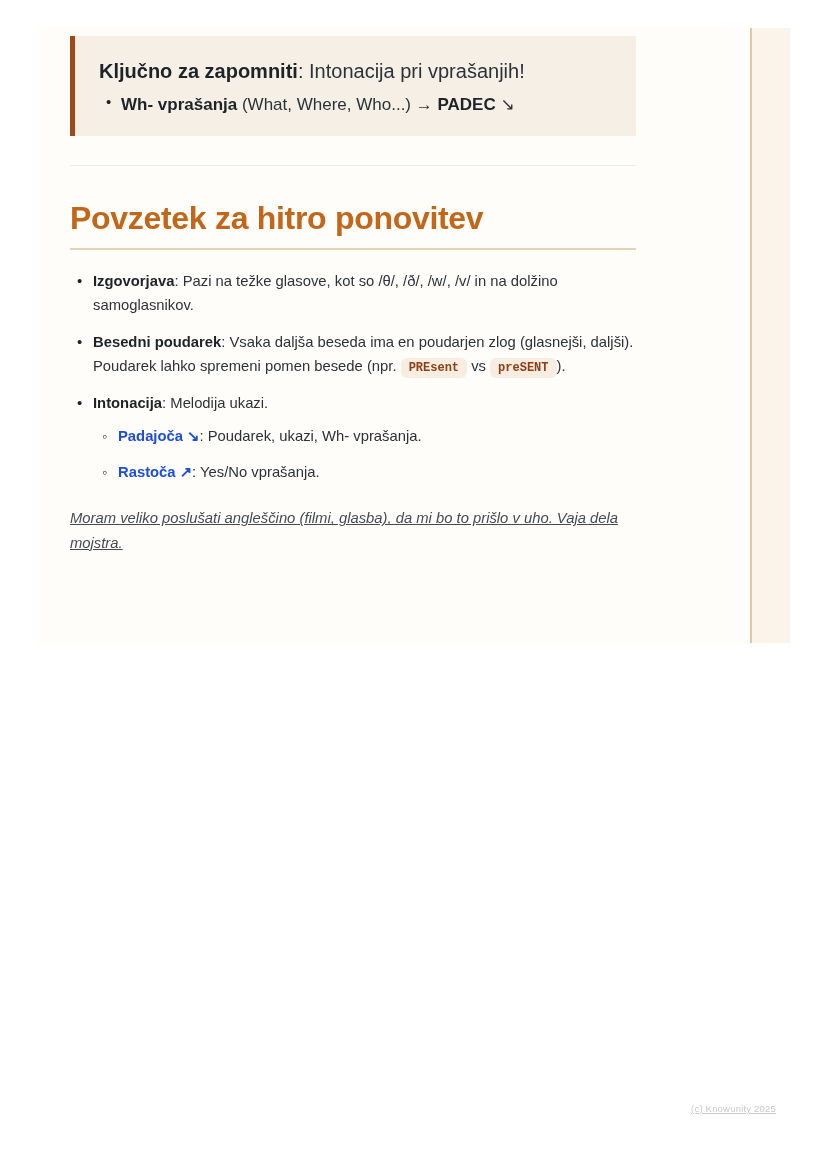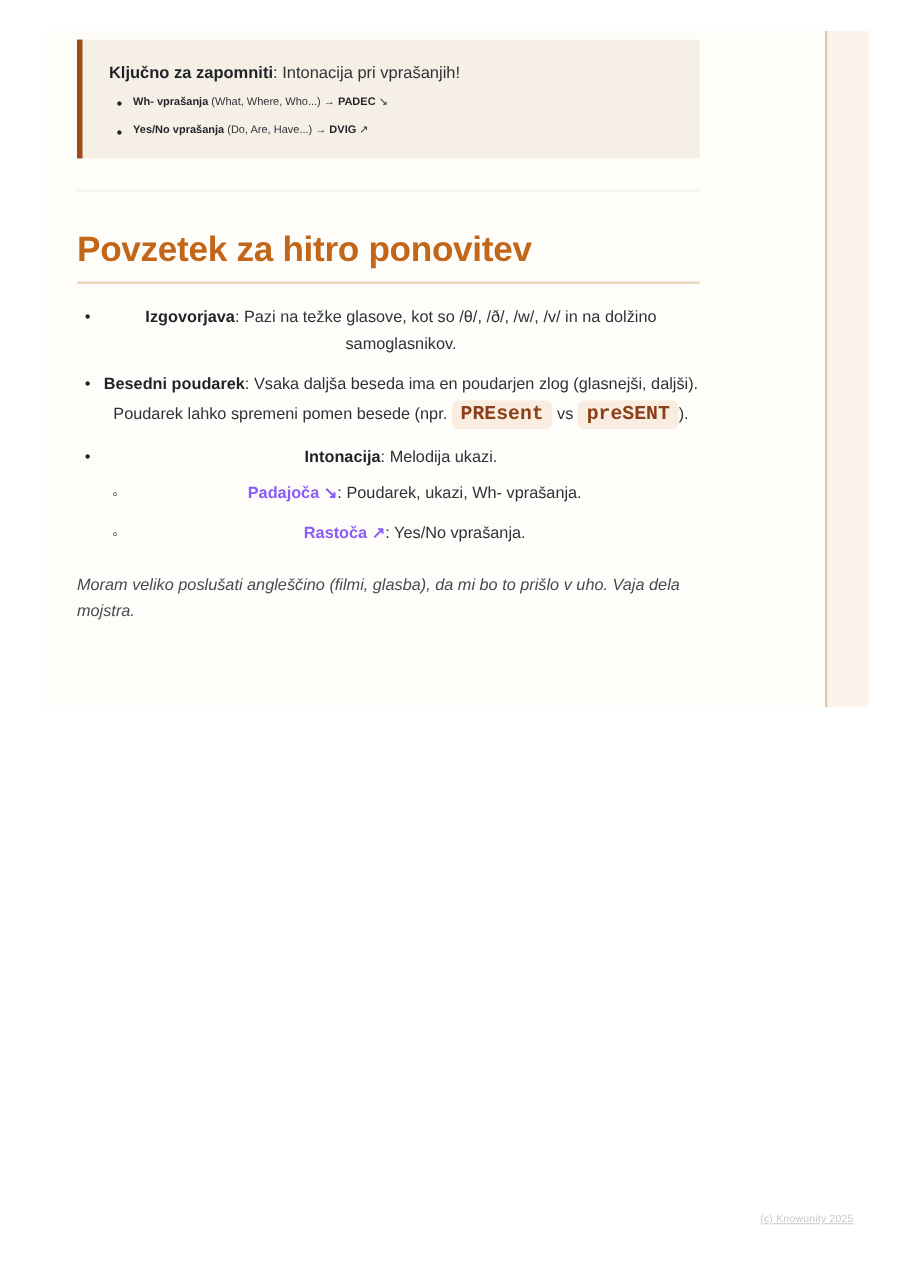--- a/index.html
+++ b/index.html
@@ -47,35 +47,35 @@
   }
 
   
   .callout {
     background: #f6efe6;
     border-left: 5px solid #9c4a16;
     padding: 20px 22px 18px 24px;
     box-sizing: border-box;
   }
   .callout-lead {
-    font-size: 15px;
+    font-size: 20px;
     line-height: 1.5;
     color: #2c3238;
     margin: 0 0 4px 0;
   }
   .callout-lead b { font-weight: 700; color: #1e2328; }
 
   .callout-list {
     margin: 6px 0 0 0;
     padding-left: 22px;
     list-style: none;
   }
   .callout-list li {
     position: relative;
-    font-size: 10px;
+    font-size: 17px;
     line-height: 1.5;
     color: #2c3238;
     margin-bottom: 11px;
   }
   .callout-list li:last-child { margin-bottom: 0; }
   .callout-list li::before {
     content: "•";
     position: absolute;
     left: -15px;
     top: -1px;
@@ -104,21 +104,20 @@
     border: 0;
     border-top: 2px solid #e6d2b6;
     margin: 12px 0 0 0;
   }
 
   
   .summary-list {
     margin: 20px 0 0 0;
     padding-left: 23px;
     list-style: none;
-    text-align: center;
   }
   .summary-list > li {
     position: relative;
     font-size: 14.8px;
     line-height: 1.62;
     color: #2c3238;
     margin-bottom: 13px;
   }
   .summary-list > li::before {
     content: "•";
@@ -144,41 +143,42 @@
   }
   .sub-list li:last-child { margin-bottom: 0; }
   .sub-list li::before {
     content: "\25E6";
     position: absolute;
     left: -16px;
     top: 0px;
     color: #1e2328;
     font-size: 14px;
   }
-  .sub-list b { font-weight: 700; color: #8b5cf6; }
+  .sub-list b { font-weight: 700; color: #1d4ed8; }
 
   
   code.chip {
     font-family: "Liberation Mono", "DejaVu Sans Mono", monospace;
-    font-size: 18px;
+    font-size: 12px;
     font-weight: 700;
     color: #8a4018;
     background: #f9ece1;
     border-radius: 6px;
     padding: 3px 8px;
     white-space: nowrap;
   }
 
   
   .note {
     font-style: italic;
     font-size: 14.8px;
     line-height: 1.65;
     color: #454b52;
     margin: 22px 0 0 0;
+    text-decoration: underline;
   }
 
   
   #footer {
     position: absolute;
     right: 52px;
     top: 1103px;
     font-size: 9.5px;
     color: #c9c9c9;
     letter-spacing: 0.2px;
@@ -192,21 +192,20 @@
 
   <div id="margin-strip"></div>
 
   <div id="content">
 
     <div class="callout">
       <p class="callout-lead"><b>Ključno za zapomniti</b><span>: Intonacija pri vprašanjih!</span></p>
 
       <ul class="callout-list">
         <li><b>Wh- vprašanja</b><span> (What, Where, Who...) → </span><b>PADEC</b><span> ↘</span></li>
-        <li><b>Yes/No vprašanja</b><span> (Do, Are, Have...) → </span><b>DVIG</b><span> ↗</span></li>
       </ul>
     </div>
 
     <hr class="top-rule">
 
     <h2 class="section-title">Povzetek za hitro ponovitev</h2>
     <hr class="title-rule">
 
     <ul class="summary-list">
 

